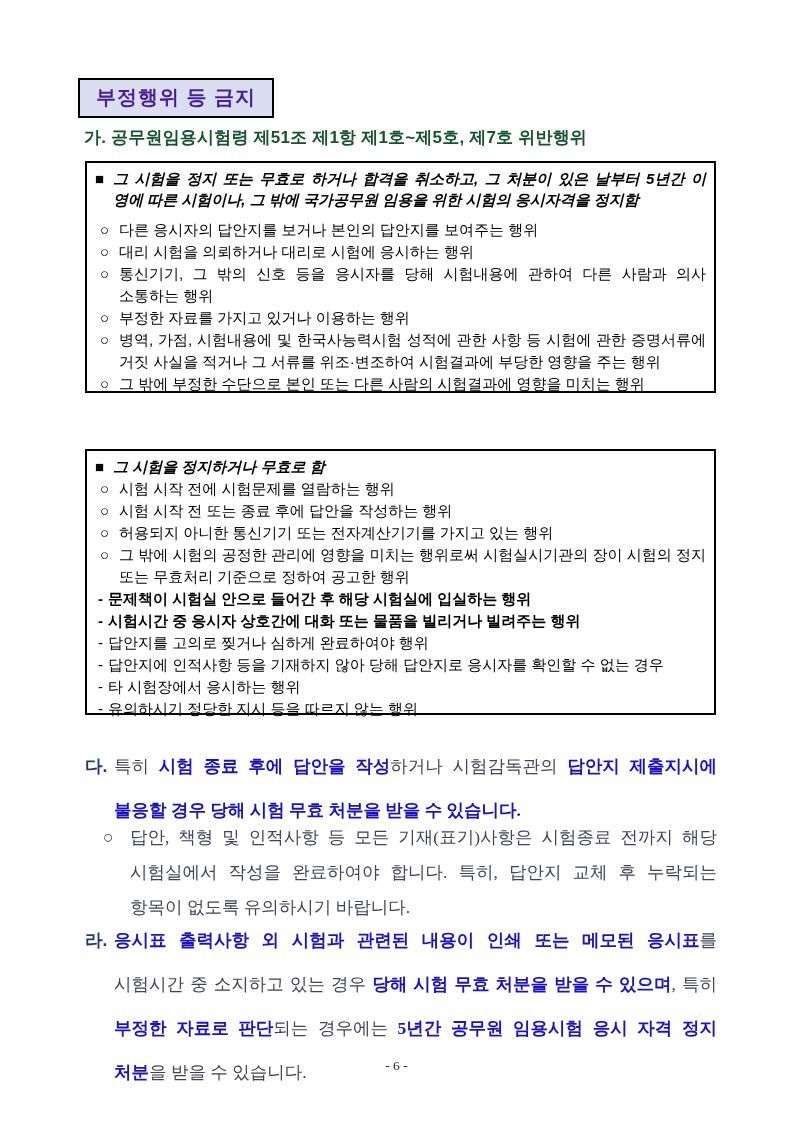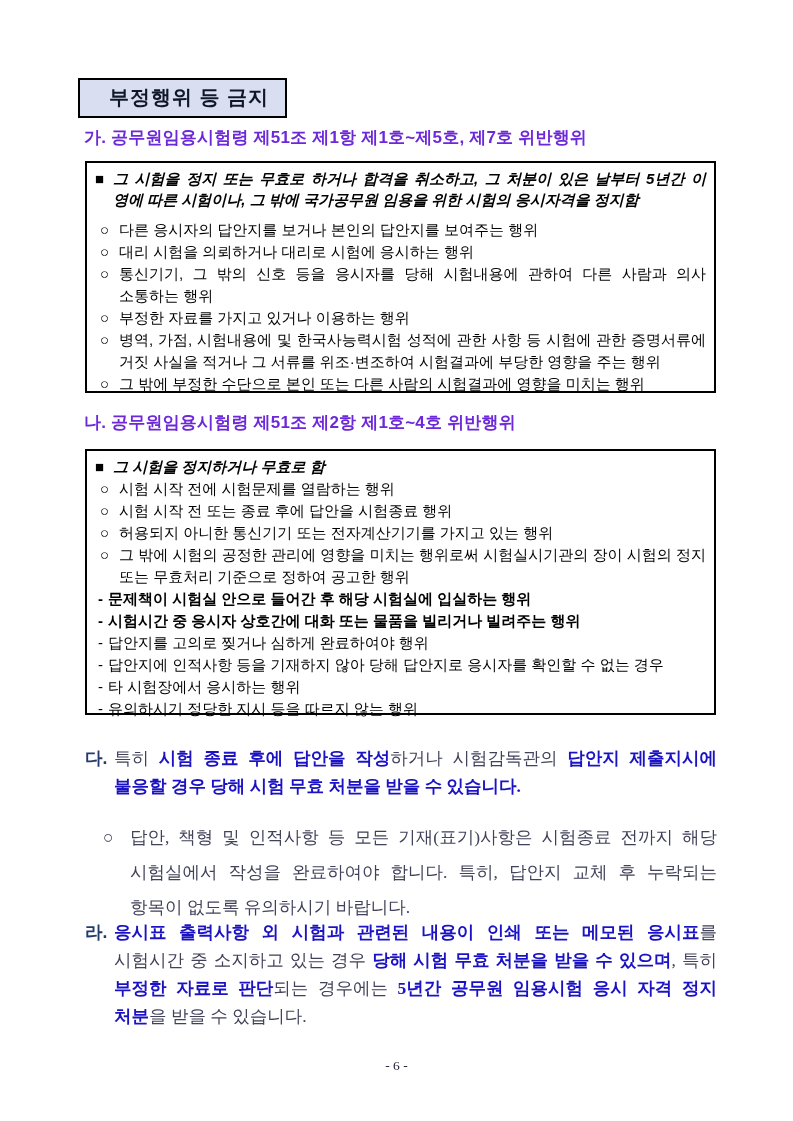--- a/index.html
+++ b/index.html
@@ -10,30 +10,30 @@
     background:#fff;
     font-family:"Liberation Sans", sans-serif;
     color:#000;
     overflow:hidden;
   }
   
   .title-box {
     position:absolute; left:78px; top:78px;
     background:#d9dff0;
     border:2px solid #000;
-    padding:4px 16px 5px 29px;
+    padding:4px 16px 5px 16px;
     font-size:20px; font-weight:bold;
-    color:#0f172a;
+    color:#4c1d95;
     letter-spacing:1px;
   }
   
   .sec-heading {
     position:absolute; left:84px;
     font-size:17px; font-weight:bold;
-    color:#6d28d9;
+    color:#14532d;
     letter-spacing:0.2px;
     width:660px;
   }
   #ga-heading { top:126px; }
   #na-heading { top:411px; }
   
   .rule-box {
     position:absolute; left:85px; width:631px;
     border:2px solid #000;
     background:#fff;
@@ -57,21 +57,21 @@
   .box-item .c-marker { flex:none; width:24px; padding-left:5px; }
   .box-item .bi-text { flex:1; text-align:justify; word-break:keep-all; }
   .dash-item { display:flex; line-height:22px; }
   .dash-item .d-marker { flex:none; width:13px; padding-left:3px; }
   .dash-item .di-text { flex:1; text-align:justify; word-break:keep-all; }
   .dash-item.bold { font-weight:bold; }
   
   .prose {
     position:absolute; left:85px; width:632px;
     font-family:"Liberation Serif", serif;
-    font-size:17.5px; line-height:28px;
+    font-size:17.5px; line-height:44px;
     color:#41415a;
     text-align:justify; word-break:keep-all;
   }
   .hang { padding-left:29px; }
   .hang .sec-label {
     display:inline-block; width:29px; margin-left:-29px;
     font-weight:bold; color:#223a6e;
     font-family:"Liberation Sans", sans-serif;
   }
   .seg-emph { font-weight:bold; color:#1b12c4; }
@@ -127,35 +127,34 @@
         <span class="c-marker">○</span>
         <span class="bi-text">병역, 가점, 시험내용에 및 한국사능력시험 성적에 관한 사항 등 시험에 관한 증명서류에 거짓 사실을 적거나 그 서류를 위조·변조하여 시험결과에 부당한 영향을 주는 행위</span>
       </div>
       <div class="box-item">
         <span class="c-marker">○</span>
         <span class="bi-text">그 밖에 부정한 수단으로 본인 또는 다른 사람의 시험결과에 영향을 미치는 행위</span>
       </div>
     </div>
   </div>
 
-  <div class="sec-heading" id="na-heading">나. 공무원임용시험령 제51조 제2항 제1호~4호 위반행위</div>
 
   <div class="rule-box" id="box2">
     <div class="box-heading">
       <span class="sq-marker">■</span>
       <span class="bh-text">그 시험을 정지하거나 무효로 함</span>
     </div>
     <div class="box-items">
       <div class="box-item">
         <span class="c-marker">○</span>
         <span class="bi-text">시험 시작 전에 시험문제를 열람하는 행위</span>
       </div>
       <div class="box-item">
         <span class="c-marker">○</span>
-        <span class="bi-text">시험 시작 전 또는 종료 후에 답안을 시험종료 행위</span>
+        <span class="bi-text">시험 시작 전 또는 종료 후에 답안을 작성하는 행위</span>
       </div>
       <div class="box-item">
         <span class="c-marker">○</span>
         <span class="bi-text">허용되지 아니한 통신기기 또는 전자계산기기를 가지고 있는 행위</span>
       </div>
       <div class="box-item">
         <span class="c-marker">○</span>
         <span class="bi-text">그 밖에 시험의 공정한 관리에 영향을 미치는 행위로써 시험실시기관의 장이 시험의 정지 또는 무효처리 기준으로 정하여 공고한 행위</span>
       </div>
       <div class="dash-item bold">

